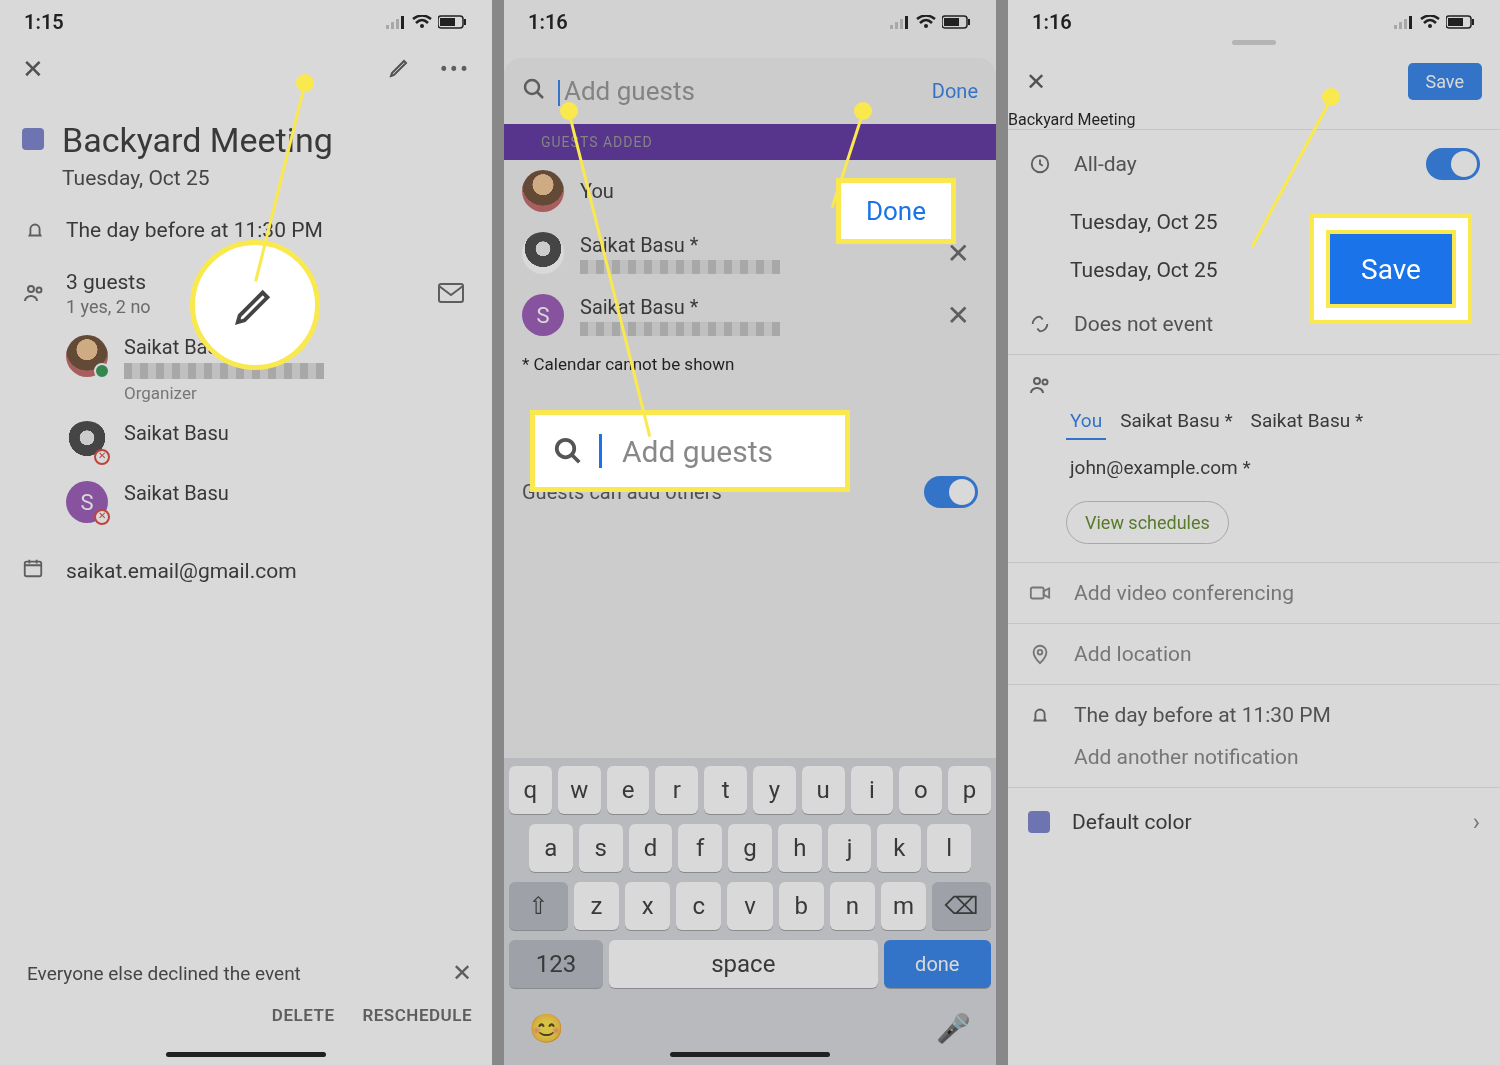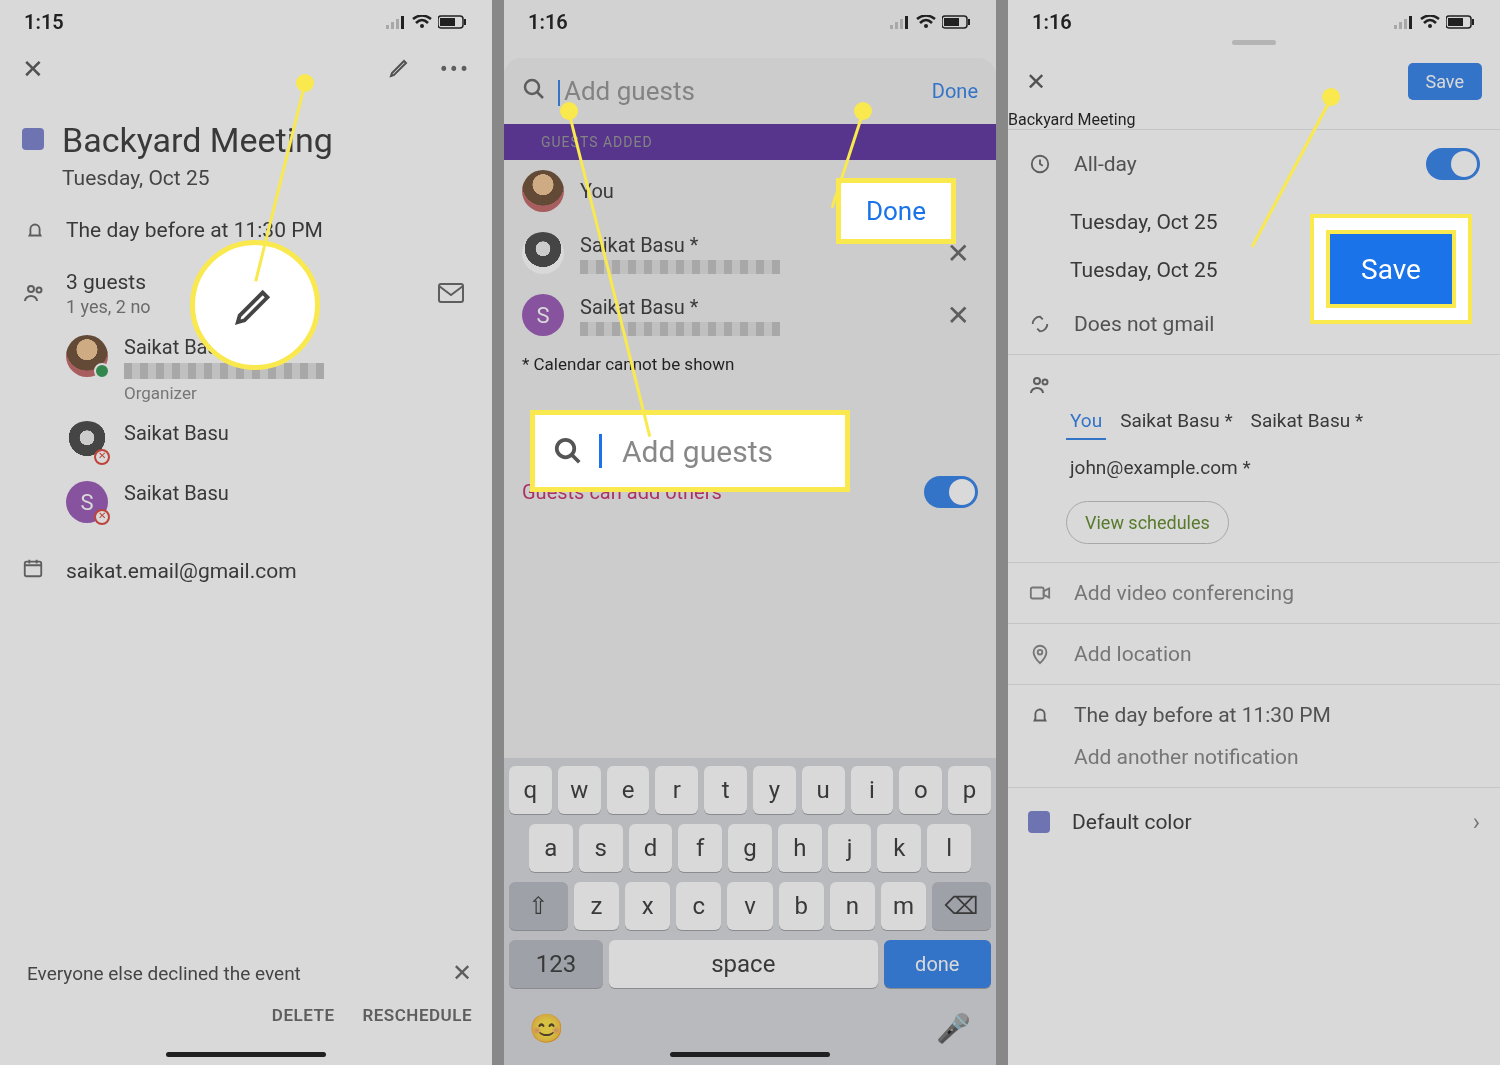--- a/index.html
+++ b/index.html
@@ -102,21 +102,21 @@
   .s2 .searchbar .done { color:#1a73e8; font-size:20px; }
   .section-label { font-size:14px; letter-spacing:1px; color:#888; padding:10px 37px; background:#4c1d95;}
   .guest-row { display:flex; align-items:center; gap:16px; padding:10px 18px;}
   .guest-row .gavatar { width:42px; height:42px; border-radius:50%; background:#999; flex-shrink:0;}
   .guest-row .gavatar.s { background:#8e44ad; display:flex; align-items:center; justify-content:center; color:#fff; font-size:22px;}
   .guest-row .ginfo { flex:1; }
   .guest-row .gname { font-size:20px; color:#222;}
   .guest-row .gblur { width:200px; height:14px; background:repeating-linear-gradient(90deg,#bbb,#bbb 8px,#ddd 8px,#ddd 16px); margin-top:3px;}
   .guest-row .remove { font-size:28px; color:#555; padding:0 8px;}
   .foot-note { font-size:17px; color:#000000; padding:8px 18px;}
-  .toggle-row { display:flex; align-items:center; padding:14px 18px; font-size:20px; color:#be185d; background:#eee;}
+  .toggle-row { display:flex; align-items:center; padding:14px 18px; font-size:20px; color:#404040; background:#eee;}
   .toggle-row .tlabel { flex:1;}
   .switch { width:54px; height:32px; border-radius:16px; background:#1a73e8; position:relative;}
   .switch .knob { position:absolute; right:3px; top:3px; width:26px; height:26px; border-radius:50%; background:#fff;}
   
   .keyboard { position:absolute; bottom:0; left:0; right:0; background:#d1d4da; padding:8px 5px 20px;}
   .krow { display:flex; gap:6px; margin-bottom:10px; justify-content:center;}
   .key { background:#fff; border-radius:6px; height:48px; flex:1; display:flex; align-items:center; justify-content:center; font-size:24px; color:#222; box-shadow:0 1px 0 rgba(0,0,0,0.3);}
   .key.dark { background:#adb2bc;}
   .key.space { flex:4;}
   .key.done { background:#1a73e8; color:#fff; flex:1.6; font-size:20px;}
@@ -488,21 +488,21 @@
   <div class="date-lines">
     <div>Tuesday, Oct 25</div>
     <div>Tuesday, Oct 25</div>
   </div>
   <div class="s3-row">
     <span class="ic">
         <svg width="22" height="22" viewBox="0 0 24 24" fill="none" stroke="#555" stroke-width="2">
           <path d="M4 12a8 8 0 018-8l3 3M20 12a8 8 0 01-8 8l-3-3"></path>
         </svg>
       </span>
-    <span class="rlabel">Does not gmail</span>
+    <span class="rlabel">Does not event</span>
   </div>
   <div class="hr"></div>
 
   <div class="s3-row" style="padding-bottom:6px;">
     <span class="ic">
         <svg width="24" height="24" viewBox="0 0 24 24" fill="none" stroke="#555" stroke-width="2">
           <circle cx="9" cy="8" r="3"></circle>
           <path d="M3 20c0-3 3-5 6-5s6 2 6 5"></path>
           <circle cx="17" cy="9" r="2.5"></circle>
         </svg>

